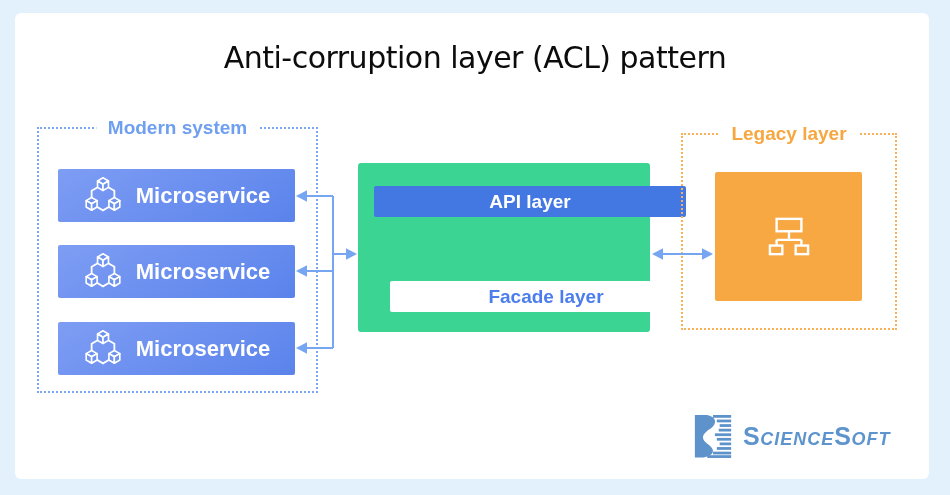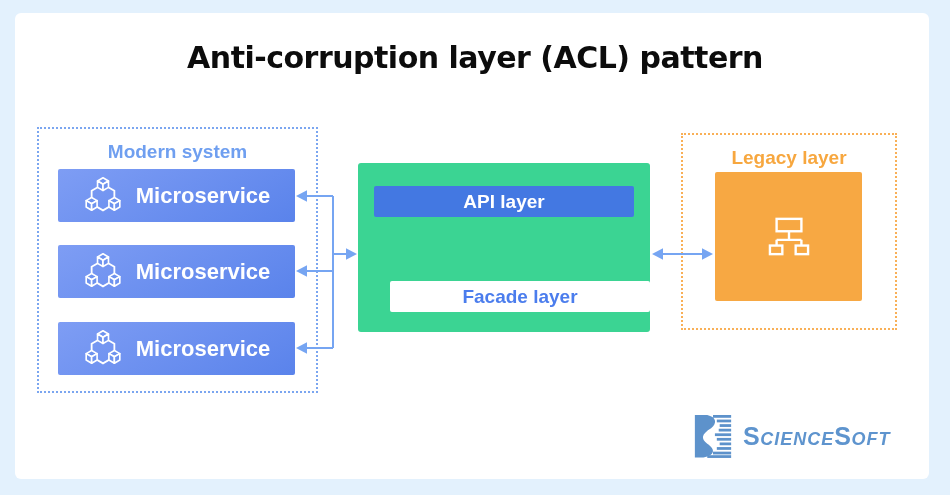--- a/index.html
+++ b/index.html
@@ -9,51 +9,50 @@
     font-family:"Liberation Sans", sans-serif;
     position:relative;
     overflow:hidden;
   }
   .card {
     position:absolute; left:15px; top:13px; width:914px; height:466px;
     background:#ffffff; border-radius:6px;
   }
   .title {
     position:absolute; top:40px; left:0; width:100%;
-    text-align:center; font-size:30px; font-weight:bold; color:#0c0c0c;
+    text-align:center; font-size:30px; font-weight:normal; color:#0c0c0c;
     font-family:"DejaVu Sans","Liberation Sans",sans-serif;
     letter-spacing:-0.5px;
   }
   .sys-box { position:absolute; border:2px dotted; }
   .sys-box.modern { left:37px; top:127px; width:281px; height:266px; border-color:#7ba6f0; }
   .sys-box.legacy { left:681px; top:133px; width:216px; height:197px; border-color:#f9b057; }
   .sys-label {
     position:absolute; top:0; left:50%; transform:translate(-50%,-55%);
     background:#ffffff; padding:0 12px; font-size:19px; font-weight:bold;
     white-space:nowrap;
-    margin-top:24px;
   }
   .modern .sys-label { color:#6f9ff0; }
   .legacy .sys-label { color:#f7a73f; }
 
   .ms {
     position:absolute; left:58px; width:237px; height:53px;
     background:linear-gradient(150deg,#7e9df4,#5a83eb);
     color:#ffffff; display:flex; align-items:center; justify-content:center;
     gap:13px; font-size:22px; font-weight:bold; border-radius:2px;
   }
   .ms1 { top:169px; } .ms2 { top:245px; } .ms3 { top:322px; }
   .ms-icon { width:40px; height:40px; flex:0 0 auto; }
 
   .acl {
     position:absolute; left:358px; top:163px; width:292px; height:169px;
     background:#3bd493; border-radius:3px;
   }
   .layer {
-    position:absolute; left:16px; width:260px; height:31px;
+    position:absolute; left:16px; width:312px; height:31px;
     display:flex; align-items:center; justify-content:center;
     font-size:19px; font-weight:bold; border-radius:2px;
   }
   .layer-api     { top:23px;  background:#4378e2; color:#ffffff; }
   .layer-adapter { top:71px;  background:#0fbca6; color:#ffffff; }
   .layer-facade  { top:118px; background:#ffffff; color:#4b7ded;margin-left:16px; }
 
   .subsystem {
     position:absolute; left:715px; top:172px; width:147px; height:129px;
     background:#f7a843; border-radius:2px; color:#ffffff;

